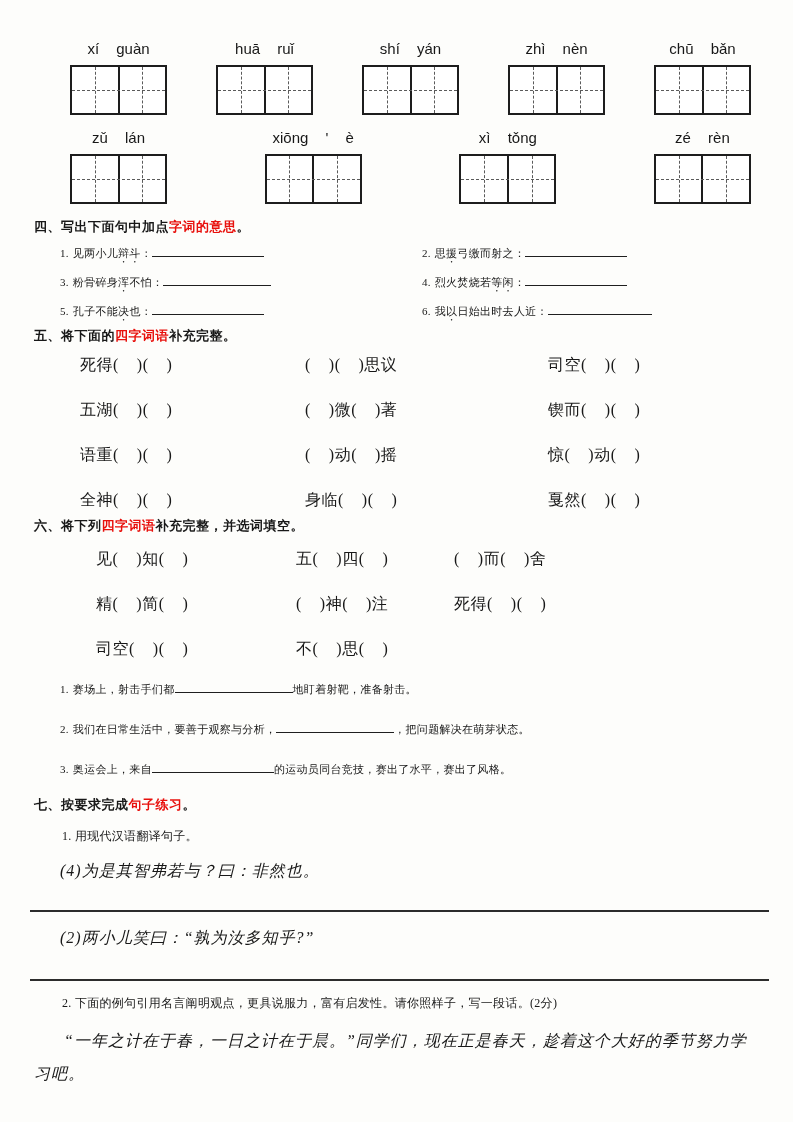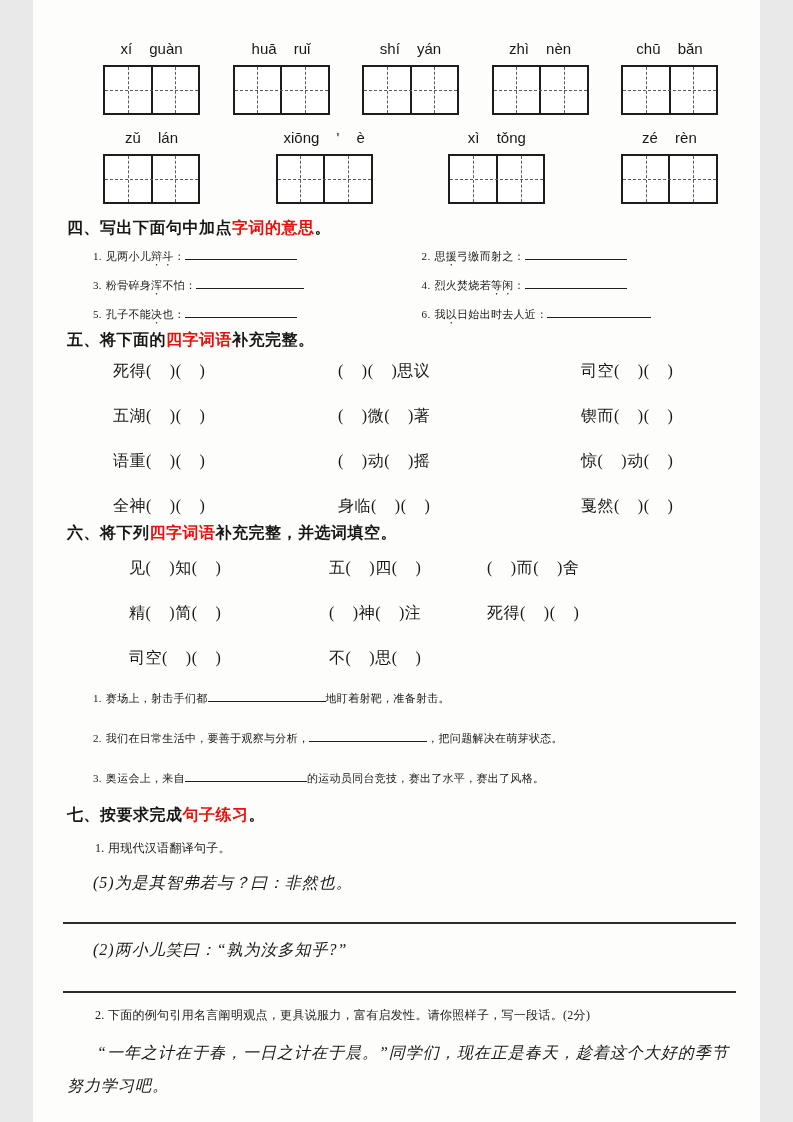--- a/index.html
+++ b/index.html
@@ -1,20 +1,20 @@
 <!DOCTYPE html>
 <html lang="zh"><head>
 <meta charset="utf-8">
 <style>
   * { box-sizing: border-box; margin: 0; padding: 0; }
   html, body { background: #e9e9e9; }
   body { font-family: "Liberation Serif", serif; color: #181818; }
   .page {
     position: relative;
-    width: 727px; height: 1122px;
+    width: 793px; height: 1122px;
     margin: 0 auto;
     background: #fdfdfb;
     overflow: hidden;
     padding: 40px 30px 0 34px;
   }
 
   
   .pin-row { display: flex; justify-content: space-between; padding: 0 12px 0 36px; margin-bottom: 14px; }
   .pin-group { width: 97px; }
   .pin-label {
@@ -35,21 +35,21 @@
   .tz-cell { flex: 1; position: relative; }
   .tz-cell + .tz-cell { border-left: 2px solid #1d1d1d; }
   .tz-cell::before {
     content: ""; position: absolute; left: 50%; top: 0; bottom: 0;
     border-left: 1px dashed #5a5a5a;
   }
 
   
   .sec-heading {
     font-family: "Liberation Sans", sans-serif;
-    font-weight: 700; font-size: 16px;
+    font-weight: 700; font-size: 13px;
     letter-spacing: 0.5px;
     margin-top: 4px; margin-bottom: 10px;
   }
   .red { color: #e8100c; }
 
   
   .s4-grid {
     display: grid; grid-template-columns: 1.02fr 1fr;
     column-gap: 14px; row-gap: 10px;
     padding-left: 26px; margin-bottom: 4px;
@@ -208,20 +208,20 @@
       <span class="word-item"></span>
     </div>
   <div class="sentences">
       <div class="sentence"><span class="num">1.</span><span class="">赛场上，射击手们都</span><span class="blank" style="width: 118px;"></span><span class="">地盯着射靶，准备射击。</span></div>
       <div class="sentence"><span class="num">2.</span><span class="">我们在日常生活中，要善于观察与分析，</span><span class="blank" style="width: 118px;"></span><span class="">，把问题解决在萌芽状态。</span></div>
       <div class="sentence"><span class="num">3.</span><span class="">奥运会上，来自</span><span class="blank" style="width: 122px;"></span><span class="">的运动员同台竞技，赛出了水平，赛出了风格。</span></div>
     </div>
 
   <div class="sec-heading"><span>七、</span><span><span class="">按要求完成</span><span class="red ">句子练习</span><span class="">。</span></span></div>
   <div class="sub-label">1. 用现代汉语翻译句子。</div>
-  <div class="q-line kai">(5)为是其智弗若与？曰：非然也。</div>
+  <div class="q-line kai">(4)为是其智弗若与？曰：非然也。</div>
   <div class="rule r1"></div>
   <div class="q-line kai">(2)两小儿笑曰：“孰为汝多知乎?”</div>
   <div class="rule r2"></div>
   <div class="sub-label">2. 下面的例句引用名言阐明观点，更具说服力，富有启发性。请你照样子，写一段话。(2分)</div>
   <div class="example-par">“一年之计在于春，一日之计在于晨。”同学们，现在正是春天，趁着这个大好的季节努力学习吧。</div>
 
 </div>
 
 </body></html>

